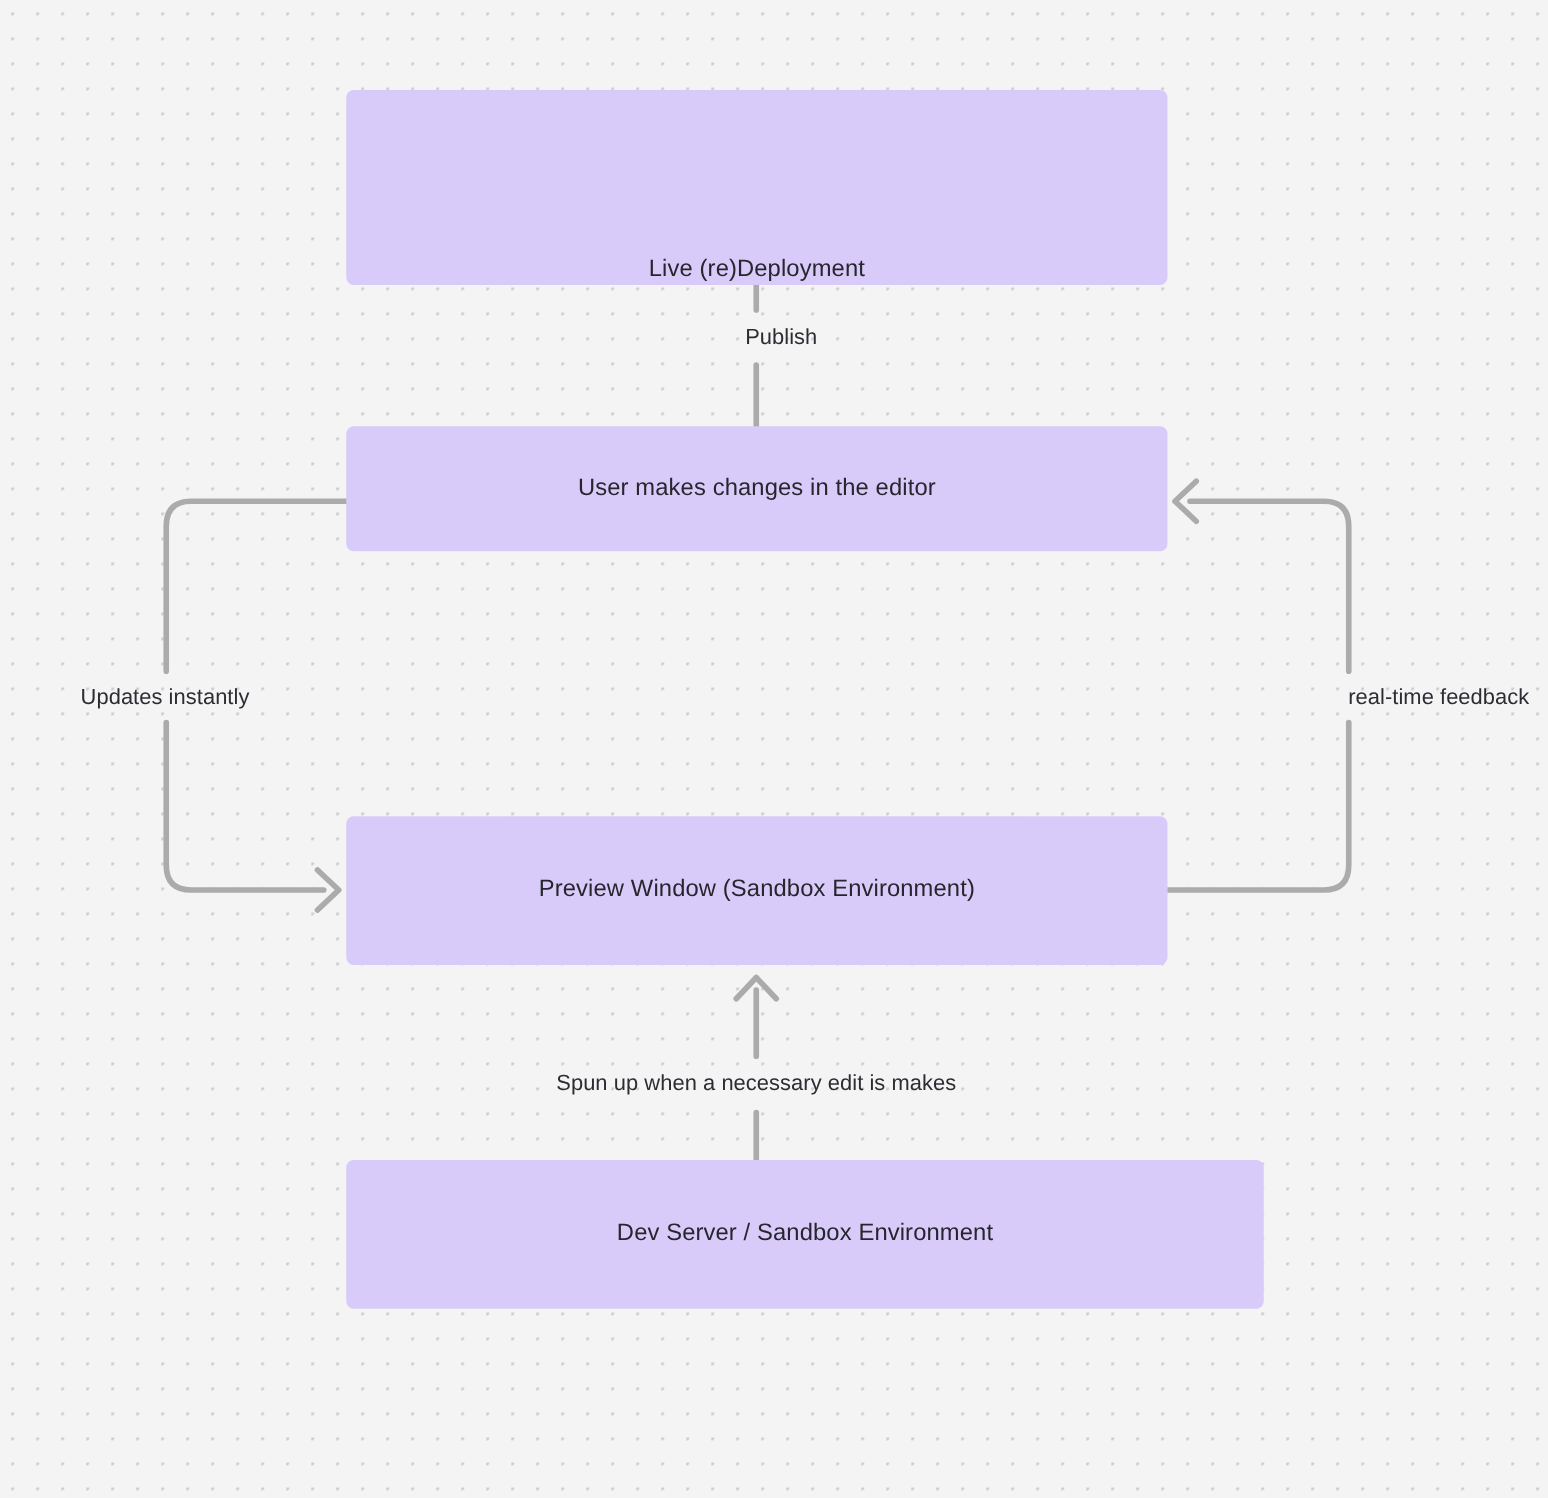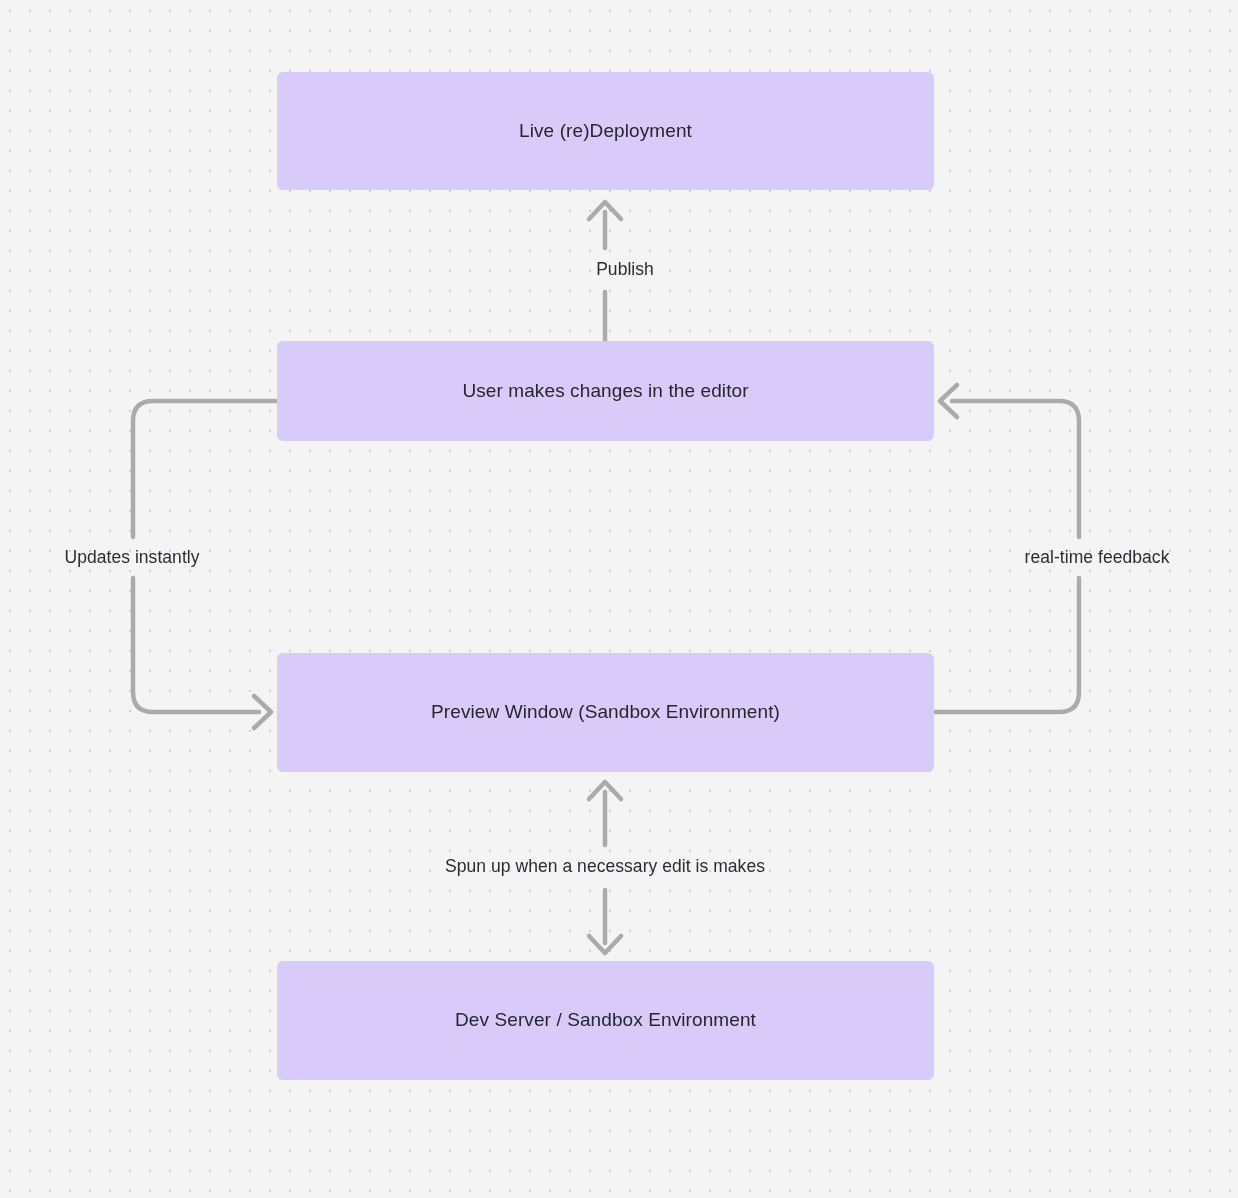--- a/index.html
+++ b/index.html
@@ -54,29 +54,29 @@
     color: #2c2c33;
     white-space: nowrap;
     letter-spacing: 0.05px;
     background: transparent;
     line-height: 1;
   }
   .edge-label.center {
     transform: translate(-50%, -50%);
   }
   
-  #node-deploy   { left: 277px; top: 72px;  width: 657px; height: 118px; }
+  #node-deploy   { left: 277px; top: 72px;  width: 657px; height: 156px; align-items: flex-end; }
   #node-editor   { left: 277px; top: 341px; width: 657px; height: 100px; }
   #node-preview  { left: 277px; top: 653px; width: 657px; height: 119px; }
-  #node-devserver{ left: 277px; top: 961px; width: 657px; height: 119px; }
+  #node-devserver{ left: 277px; top: 928px; width: 734px; height: 119px; }
 
   
   #label-publish       { left: 605px; top: 270px; margin-left: 20px; }
   #label-updates       { left: 132px; top: 558px; text-align: right; }
-  #label-feedback      { left: 1079px; top: 558px; padding-left: 36px; }
+  #label-feedback      { left: 1133px; top: 558px; padding-left: 36px; }
   #label-spunup        { left: 605px; top: 867px; }
 </style>
 </head>
 <body>
 
 <div id="canvas">
 
   <svg class="edges" viewBox="0 0 1238 1198" width="1238" height="1198">
     <defs>
       <marker id="arrow-up" viewBox="0 0 12 12" refX="6" refY="4" markerWidth="7" markerHeight="7" orient="auto-start-reverse">

